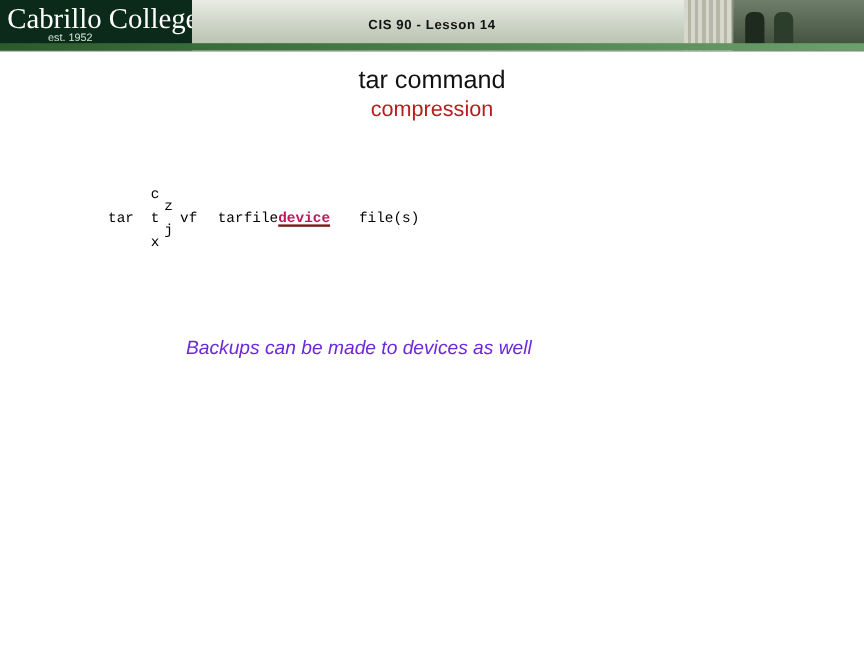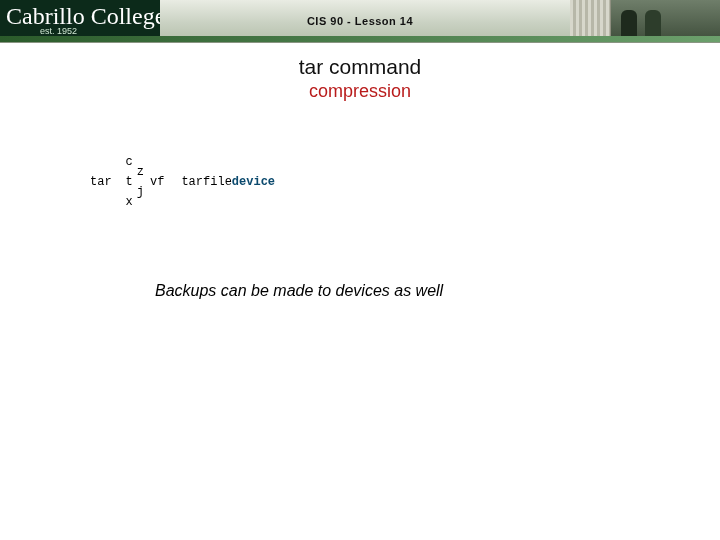--- a/index.html
+++ b/index.html
@@ -130,34 +130,35 @@
   }
   .tar-word { margin-right: 12px; }
   .vf { margin-left: 4px; margin-right: 17px; }
   .target-col {
     display: flex;
     flex-direction: row;
     line-height: 22px;
     margin-right: 24px;
   }
   .target-col .device {
-    color: #0c4a6e;
+    color: #be185d;
     font-weight: 700;
+    text-decoration: underline;
     text-decoration-color: #7a1a1a;
     text-decoration-thickness: 2px;
     text-underline-offset: 2px;
   }
   .files { }
   .caption {
     margin-top: 70px;
     margin-left: 155px;
     font-family: Verdana, Arial, sans-serif;
     font-style: italic;
     font-size: 16px;
-    color: #000000;
+    color: #6d28d9;
   }
 </style>
 </head>
 <body>
 
 <div class="banner">
   <div class="logo-block">
     <div class="logo-text">Cabrillo College</div>
     <div class="logo-sub">est. 1952</div>
   </div>
@@ -187,16 +188,17 @@
       <span>j</span>
     </div>
 
     <div class="vf">vf</div>
 
     <div class="target-col">
       <span>tarfile</span>
       <span class="device">device</span>
     </div>
 
+    <div class="files">file(s)</div>
   </div>
 
   <div class="caption">Backups can be made to devices as well</div>
 </div>
 
 </body></html>

